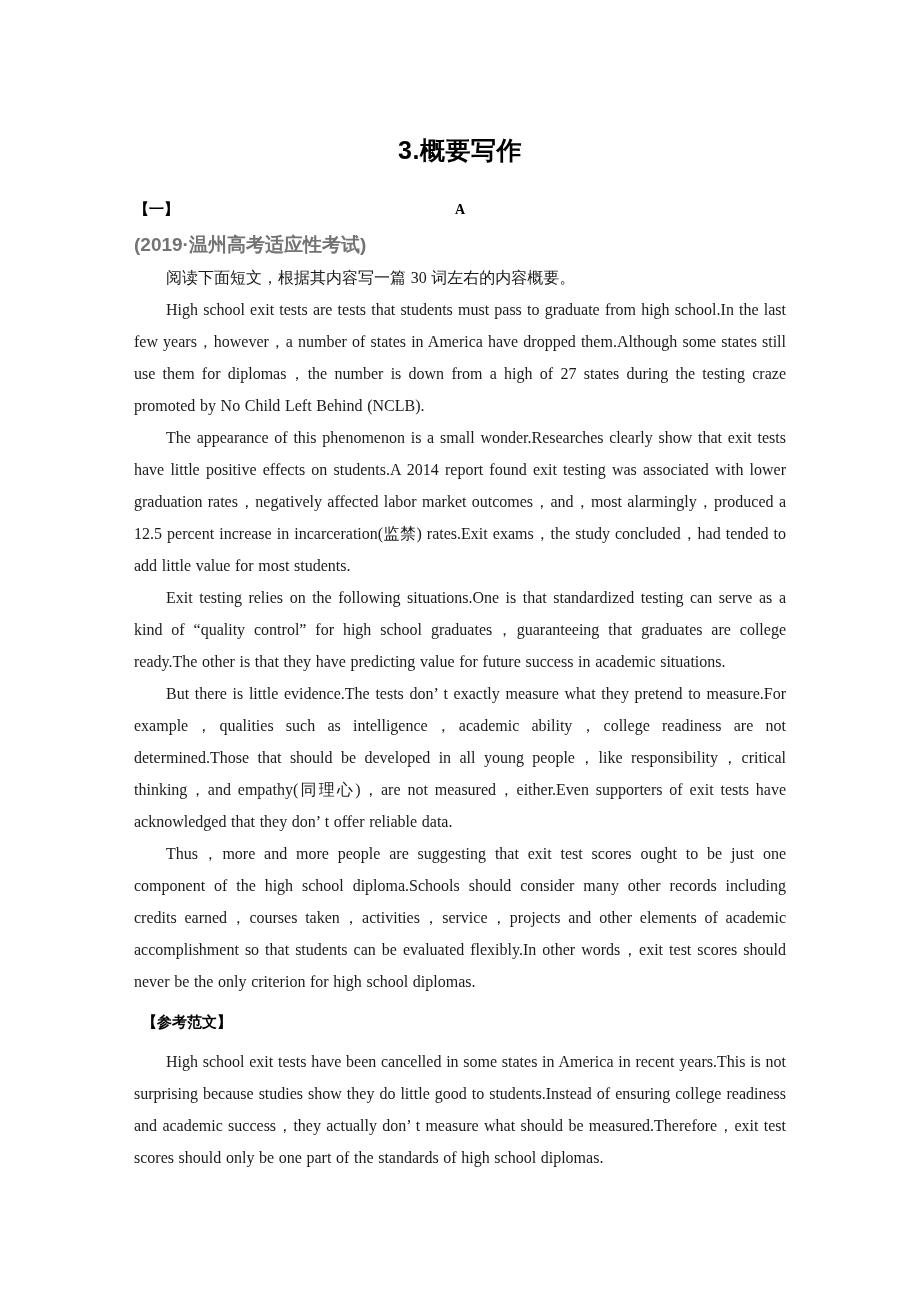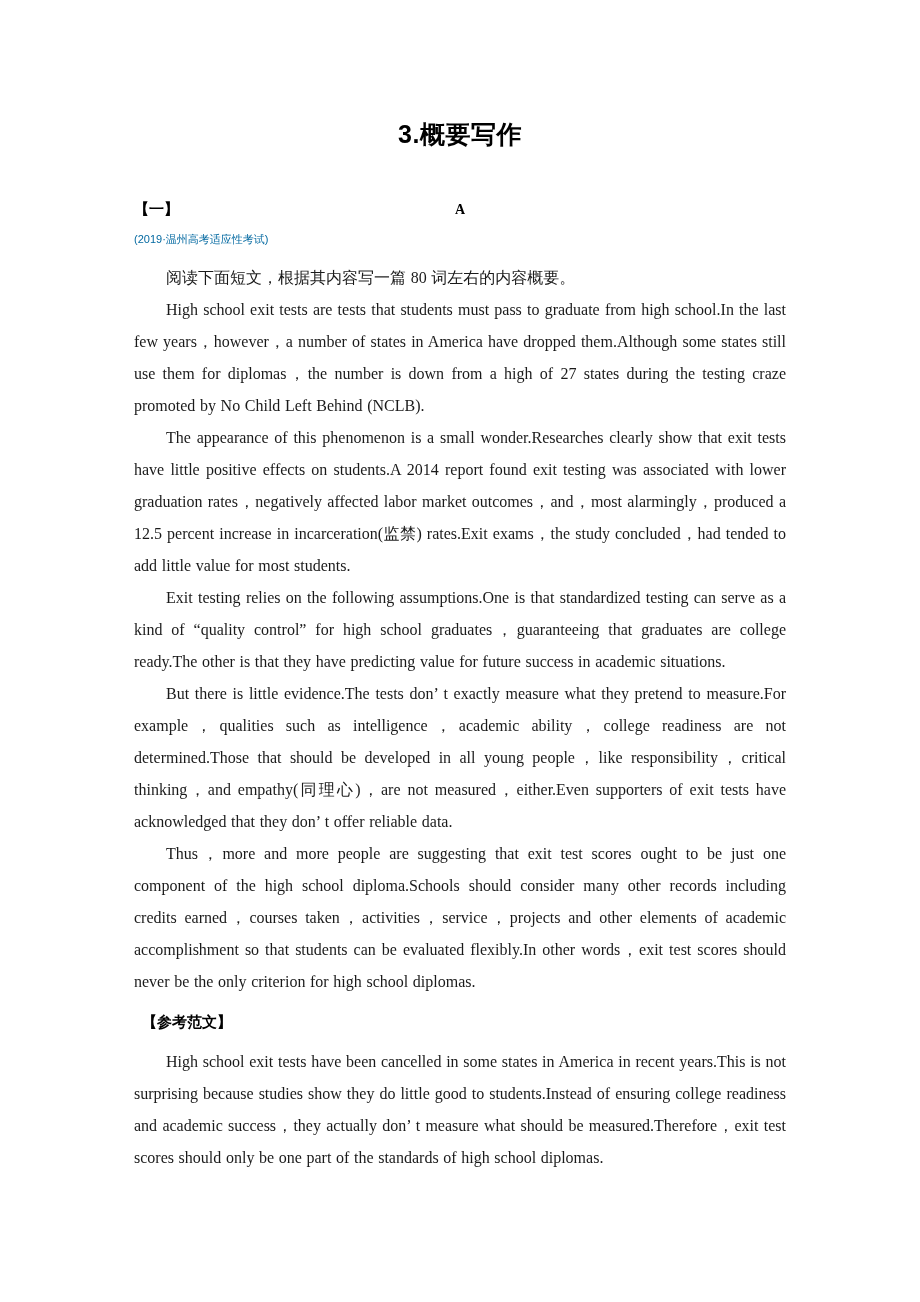--- a/index.html
+++ b/index.html
@@ -23,21 +23,21 @@
     left: 0; top: 0;
     width: 920px;
     height: 1302px;
     background: #ffffff;
   }
 
   
   .doc-title {
     position: absolute;
     left: 0;
-    top: 118px;
+    top: 134px;
     width: 920px;
     text-align: center;
     font-family: "Liberation Sans", "DejaVu Sans", sans-serif;
     font-weight: bold;
     font-size: 25px;
     letter-spacing: 0.5px;
     color: #000000;
   }
 
   
@@ -67,23 +67,24 @@
     font-weight: bold;
     font-size: 14px;
     color: #000000;
   }
 
   .source-line {
     position: absolute;
     left: 134px;
     top: 232px;
     font-family: "Liberation Sans", "DejaVu Sans", sans-serif;
-    font-size: 11px;
-    color: #0369a1;
+    font-size: 19px;
+    color: #737373;
     white-space: nowrap;
+    font-weight: bold;
   }
 
   
   .body-block {
     position: absolute;
     left: 134px;
     top: 262px;
     width: 652px;
   }
 
@@ -127,27 +128,27 @@
 
   <div class="header-row">
     <span class="set-marker">【一】</span>
     <span class="section-letter">A</span>
   </div>
 
   <div class="source-line">(2019·温州高考适应性考试)</div>
 
   <div class="body-block">
 
-    <p class="para instruction">阅读下面短文，根据其内容写一篇 80 词左右的内容概要。</p>
+    <p class="para instruction">阅读下面短文，根据其内容写一篇 30 词左右的内容概要。</p>
 
     <p class="para">High school exit tests are tests that students must pass to graduate from high school.In the last few years，however，a number of states in America have dropped them.Although some states still use them for diplomas，the number is down from a high of 27 states during the testing craze promoted by No Child Left Behind (NCLB).</p>
 
     <p class="para">The appearance of this phenomenon is a small wonder.Researches clearly show that exit tests have little positive effects on students.A 2014 report found exit testing was associated with lower graduation rates，negatively affected labor market outcomes，and，most alarmingly，produced a 12.5 percent increase in incarceration(监禁) rates.Exit exams，the study concluded，had tended to add little value for most students.</p>
 
-    <p class="para">Exit testing relies on the following assumptions.One is that standardized testing can serve as a kind of “quality control” for high school graduates，guaranteeing that graduates are college ready.The other is that they have predicting value for future success in academic situations.</p>
+    <p class="para">Exit testing relies on the following situations.One is that standardized testing can serve as a kind of “quality control” for high school graduates，guaranteeing that graduates are college ready.The other is that they have predicting value for future success in academic situations.</p>
 
     <p class="para">But there is little evidence.The tests don’ t exactly measure what they pretend to measure.For example，qualities such as intelligence，academic ability，college readiness are not determined.Those that should be developed in all young people，like responsibility，critical thinking，and empathy(同理心)，are not measured，either.Even supporters of exit tests have acknowledged that they don’ t offer reliable data.</p>
 
     <p class="para">Thus，more and more people are suggesting that exit test scores ought to be just one component of the high school diploma.Schools should consider many other records including credits earned，courses taken，activities，service，projects and other elements of academic accomplishment so that students can be evaluated flexibly.In other words，exit test scores should never be the only criterion for high school diplomas.</p>
 
     <p class="ref-heading">【参考范文】</p>
 
     <p class="para">High school exit tests have been cancelled in some states in America in recent years.This is not surprising because studies show they do little good to students.Instead of ensuring college readiness and academic success，they actually don’ t measure what should be measured.Therefore，exit test scores should only be one part of the standards of high school diplomas.</p>
 
   </div>

